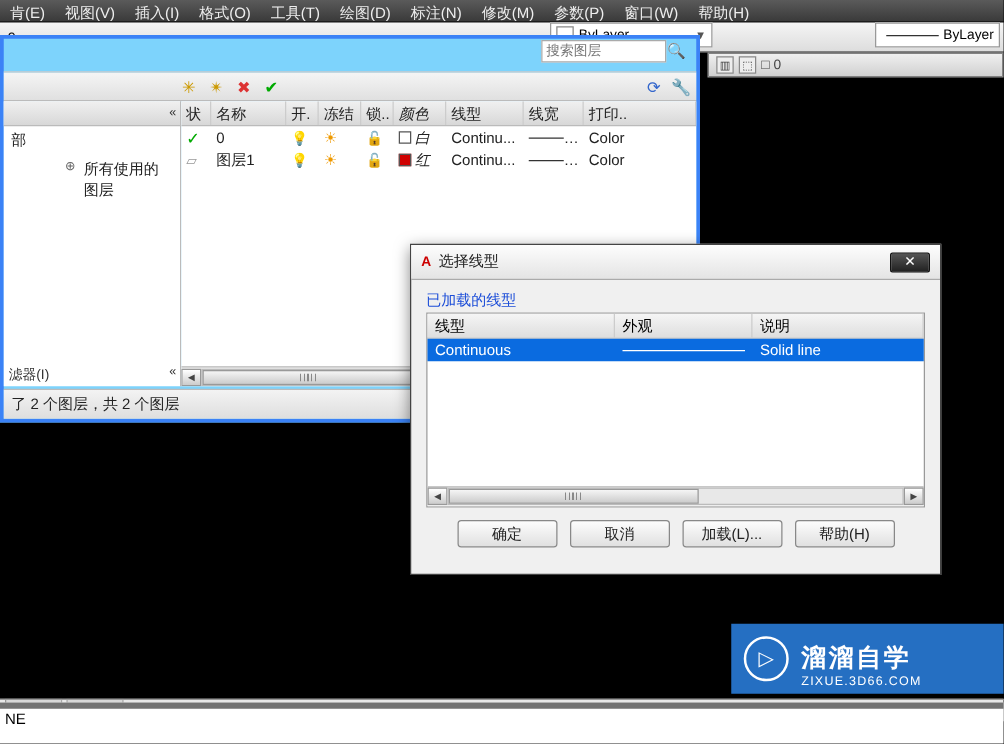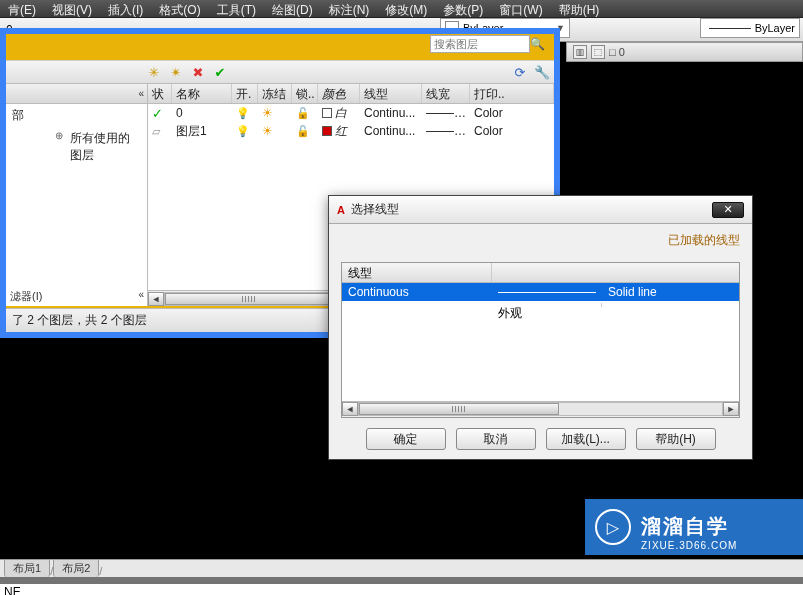--- a/index.html
+++ b/index.html
@@ -10,21 +10,21 @@
 
 .toolbar { position: absolute; top: 18px; left: 0; right: 0; height: 24px; background: linear-gradient(#f5f5f5,#dddddd); border-bottom: 1px solid #999; display: flex; align-items: center; }
 .bylayer-box { position: absolute; top: 18px; left: 440px; width: 130px; height: 20px; background: #fff; border: 1px solid #999; display:flex; align-items:center; padding:0 4px; font-size:11px;}
 .bylayer-box2 { position: absolute; top: 18px; left: 700px; width: 100px; height: 20px; background: #fff; border: 1px solid #999; display:flex; align-items:center; font-size:11px; padding:0 4px; }
 .line-sample { flex:1; height:1px; background:#333; margin:0 4px;}
 .caret { font-size:9px; color:#555;}
 
 .toolbar2 { position: absolute; top: 42px; left: 566px; right: 0; height: 20px; background: linear-gradient(#f0f0f0,#d0d0d0); border:1px solid #999; display:flex; align-items:center; gap:4px; padding:0 6px; font-size:11px; color:#444;}
 .small-icon { width:14px; height:14px; border:1px solid #888; background:#eee; display:inline-flex; align-items:center; justify-content:center; font-size:9px;}
 
-.layer-panel { position: absolute; top: 28px; left: 0; width: 560px; height: 310px; background: #eab308; border: 6px solid #3b82f6; }
+.layer-panel { position: absolute; top: 28px; left: 0; width: 560px; height: 310px; background: #7dd3fc; border: 3px solid #3b82f6; }
 .search-row { position:absolute; top:0; right:4px; width:120px; height:20px; display:flex; align-items:center;}
 .search-input { width:100px; height:18px; border:1px solid #aaa; background:#fff; font-size:11px; padding:0 3px; color:#888;}
 .mag { width:16px; height:16px; display:flex; align-items:center; justify-content:center; font-size:12px; color:#555;}
 
 .lp-toolbar { position:absolute; top:26px; left:0; right:0; height:24px; background: linear-gradient(#f5f5f5,#e0e0e0); border-top:1px solid #ccc; border-bottom:1px solid #bbb; display:flex; align-items:center; padding:0 4px; gap:6px;}
 .lp-toolbar .spacer { flex:1; }
 .tb-icon { width:16px; height:16px; display:inline-flex; align-items:center; justify-content:center; font-size:13px;}
 .lp-toolbar .red{color:#d33;} .lp-toolbar .gold{color:#c90;} .lp-toolbar .grn{color:#0a0;} .lp-toolbar .blu{color:#36c;}
 
 .lp-body { position:absolute; top:50px; left:0; right:0; bottom:26px; display:flex; }
@@ -56,36 +56,36 @@
 .sb-thumb{position:absolute;left:0;top:0;bottom:0;width:45%;background:linear-gradient(#f5f5f5,#ccc);border:1px solid #999;display:flex;align-items:center;justify-content:center;}
 .grip{width:14px;height:6px;background:repeating-linear-gradient(90deg,#888 0,#888 1px,transparent 1px,transparent 3px);}
 
 .lp-status{ position:absolute; bottom:0; left:0; right:0; height:24px; background:linear-gradient(#f3f3f3,#dedede); border-top:1px solid #bbb; display:flex; align-items:center; padding:0 6px; font-size:12px; color:#222;}
 
 .dialog{ position:absolute; top:195px; left:328px; width:425px; height:265px; background:#f0f0f0; border:1px solid #444; box-shadow:0 3px 12px rgba(0,0,0,.5);}
 .dlg-title{ height:28px; background:linear-gradient(#fdfdfd,#e4e4e4); border-bottom:1px solid #aaa; display:flex; align-items:center; padding:0 8px; font-size:12px; color:#222;}
 .dlg-title .a-logo{ font-weight:bold; color:#c00; font-size:11px; margin-right:6px;}
 .dlg-close{ margin-left:auto; width:32px; height:16px; background:linear-gradient(#555,#222); color:#fff; display:flex; align-items:center; justify-content:center; font-size:11px; border:1px solid #111; border-radius:2px;}
 .dlg-body{ padding:8px 12px;}
-.dlg-label{ font-size:12px; margin-bottom:13px; color:#a16207;text-align:right;}
+.dlg-label{ font-size:12px; margin-bottom:1px; color:#1d4ed8;}
 .lt-box{ border:1px solid #999; background:#fff; height:156px; position:relative;}
 .lt-hdr{ height:20px; background:linear-gradient(#f5f5f5,#dedede); border-bottom:1px solid #bbb; display:flex; font-size:12px;}
 .lth{ padding:2px 6px; border-right:1px solid #ccc;}
-.lth1{width:150px;} .lth2{width:110px;margin-top:40px;} .lth3{flex:1;}
+.lth1{width:150px;} .lth2{width:110px;} .lth3{flex:1;}
 .lt-row{ height:18px; background:#0a6be0; color:#fff; display:flex; align-items:center; font-family:"Courier New",monospace; font-size:12px;}
 .ltc1{width:150px; padding:0 6px;} .ltc2{width:110px; padding:0 6px; display:flex; align-items:center;} .ltc3{flex:1; padding:0 6px;}
 .lt-line{ flex:1; height:1px; background:#fff;}
 .lt-scroll{ position:absolute; bottom:0; left:0; right:0; height:16px; background:#eee; border-top:1px solid #bbb; display:flex;}
 .dlg-buttons{ display:flex; justify-content:center; gap:10px; padding:10px 0 0;}
 .dlg-btn{ width:80px; height:22px; background:linear-gradient(#fdfdfd,#e0e0e0); border:1px solid #888; border-radius:3px; font-size:12px; color:#222;text-align:center;}
 
 .tabs{ position:absolute; bottom:18px; left:0; right:0; height:18px; background:#e8e8e8; border-top:1px solid #999; display:flex; align-items:flex-end; font-size:11px; padding-left:4px;}
 .tab{ border:1px solid #999; border-bottom:none; background:#d8d8d8; padding:1px 8px; margin-right:0; color:#333; position:relative; border-radius:0 0 3px 3px;}
 .sep{ color:#888; margin:0;}
-.cmdline{ position:absolute; bottom:0; left:0; right:0; height:18px; background:#fff; border-top:7px solid #737373; padding:1px 4px; font-size:12px; color:#000;}
+.cmdline{ position:absolute; bottom:0; left:0; right:0; height:33px; background:#fff; border-top:5px solid #737373; padding:1px 4px; font-size:12px; color:#000;}
 
 .watermark{ position:absolute; bottom:40px; right:0; width:218px; height:56px; background:rgba(40,120,210,.92); display:flex; align-items:center; padding:0 10px; color:#fff;}
 .wlogo{ width:36px; height:36px; border:2px solid #fff; border-radius:50%; display:flex; align-items:center; justify-content:center; font-size:16px; margin-right:10px;}
 .wtxt-big{ font-size:20px; font-weight:bold; letter-spacing:2px;margin-top:10px;}
 .wtxt-small{ font-size:10px; letter-spacing:1px;}
 </style>
 </head>
 <body>
 
 <div class="menubar">
@@ -204,20 +204,21 @@
     <span class="a-logo">A</span>
     <span>选择线型</span>
     <div class="dlg-close">✕</div>
   </div>
   <div class="dlg-body">
     <div class="dlg-label">已加载的线型</div>
     <div class="lt-box">
       <div class="lt-hdr">
         <div class="lth lth1">线型</div>
         <div class="lth lth2">外观</div>
+        <div class="lth lth3">说明</div>
       </div>
       <div class="lt-row">
         <div class="ltc1">Continuous</div>
         <div class="ltc2">
             <span class="lt-line"></span>
           </div>
         <div class="ltc3">Solid line</div>
       </div>
       <div class="lt-scroll">
         <div class="sb-btn">◄</div>

